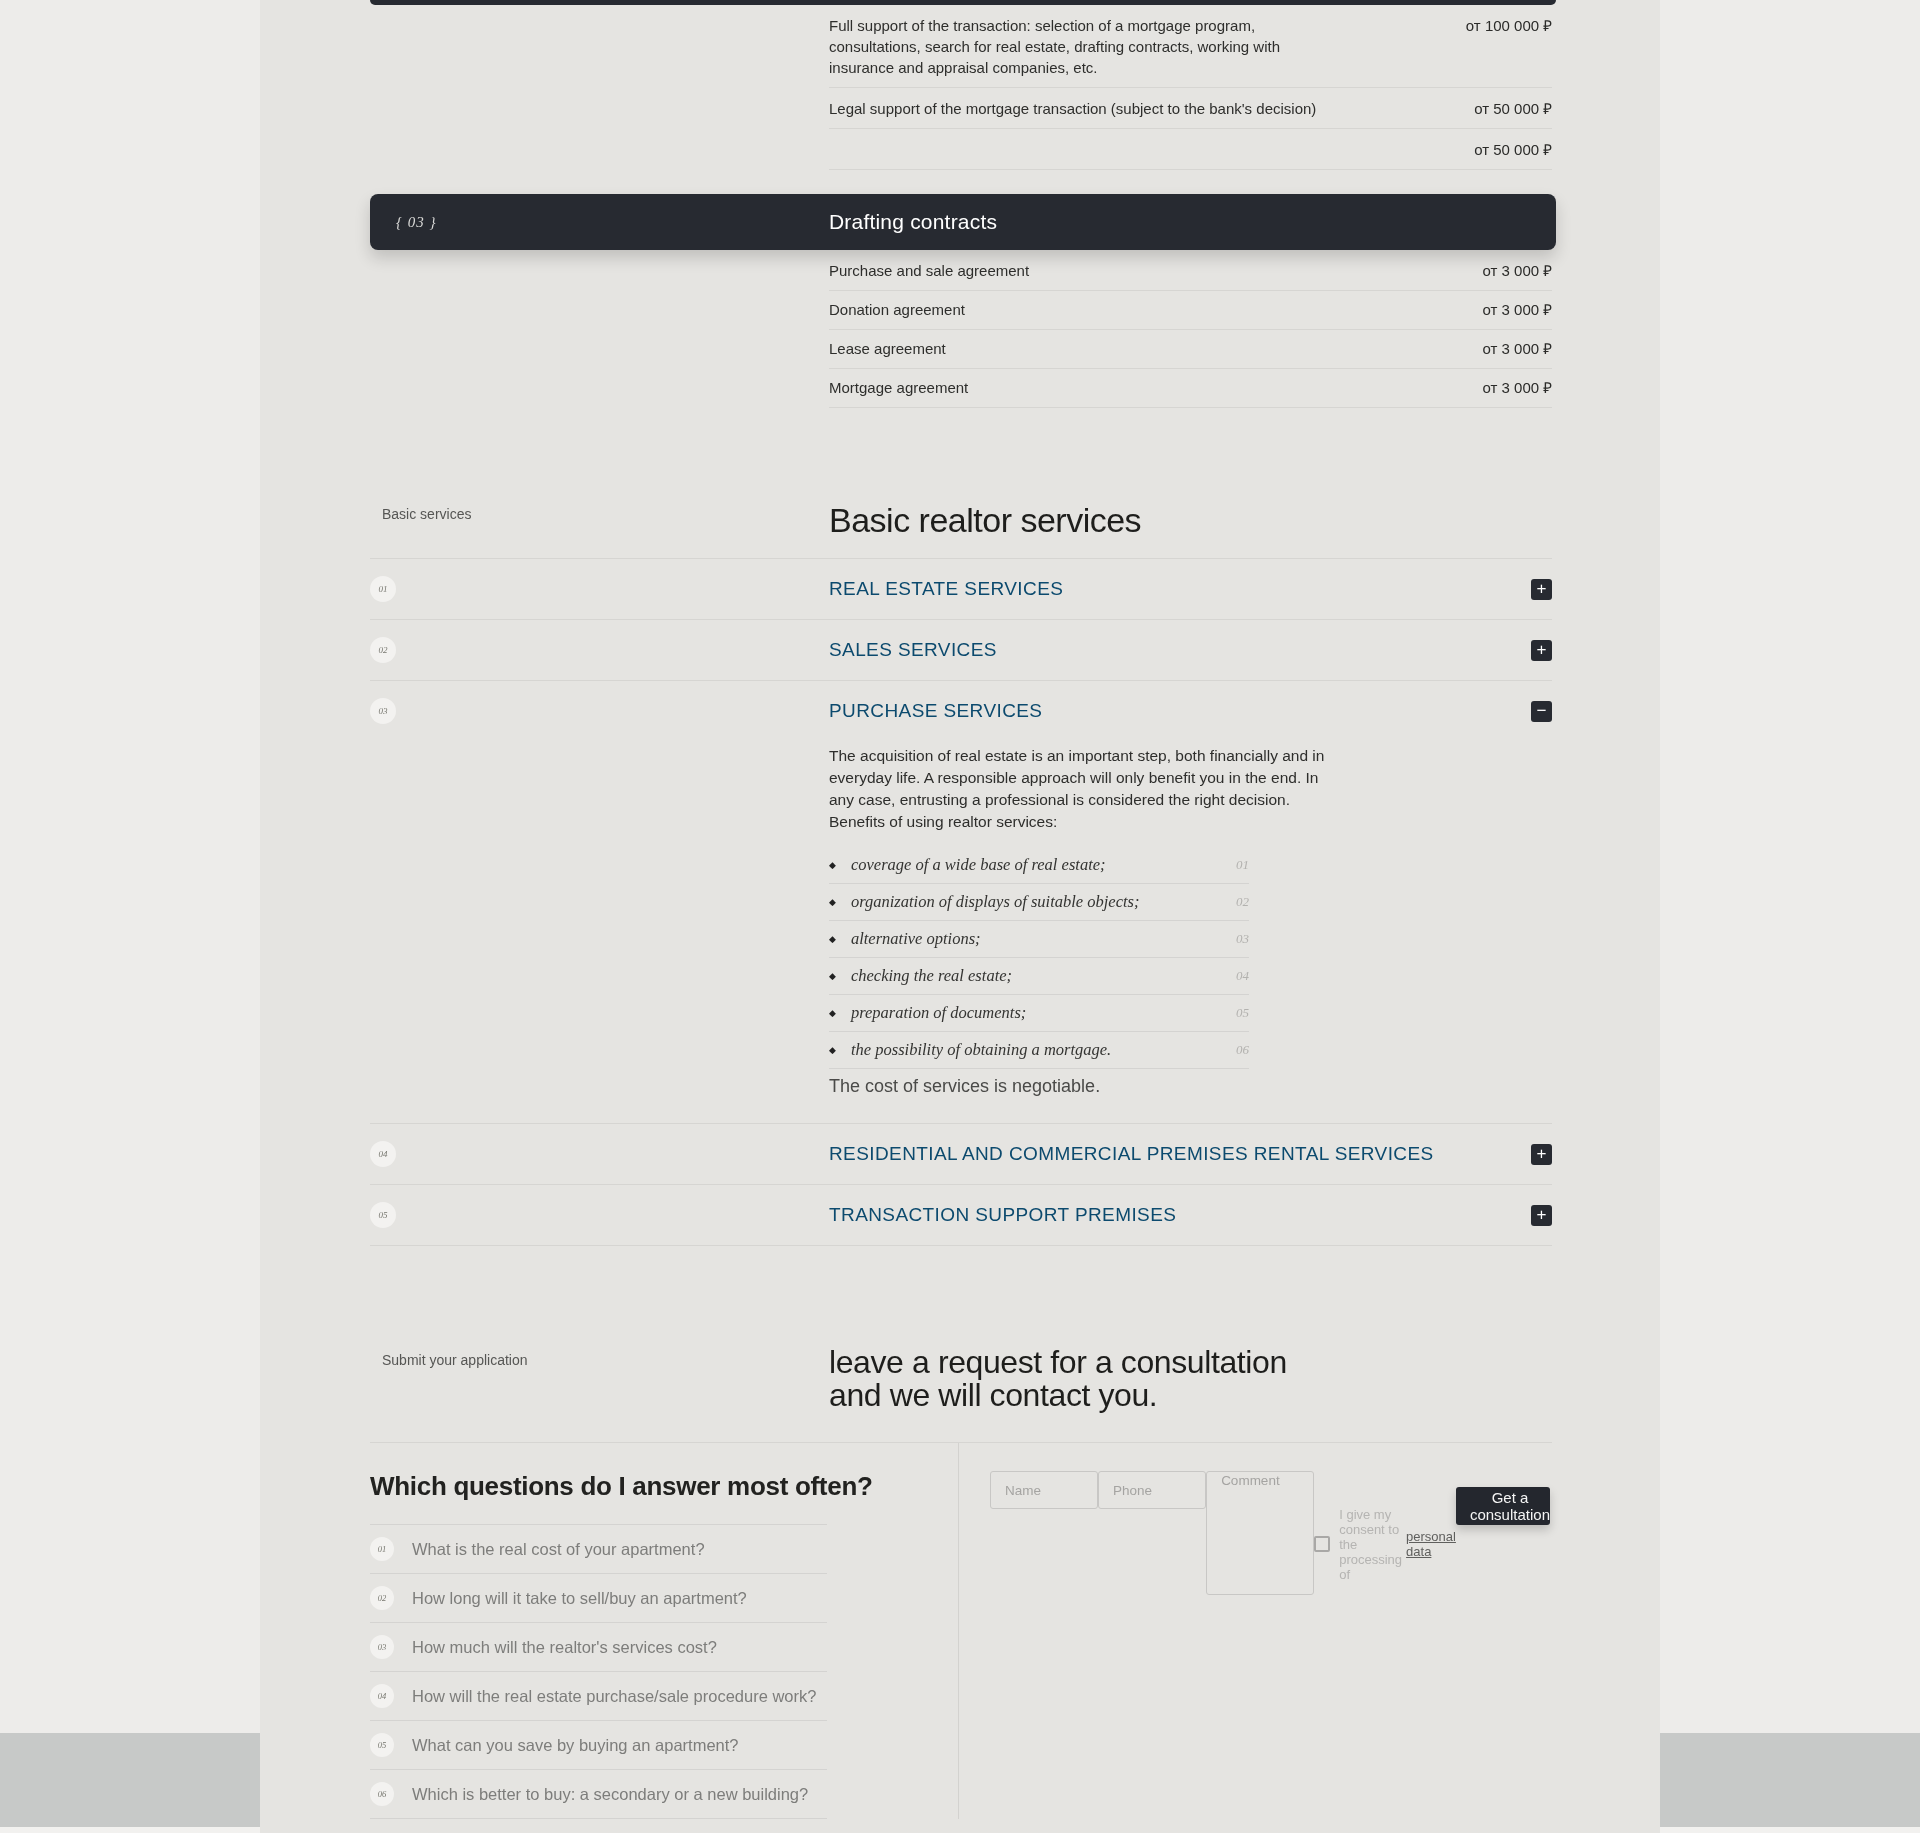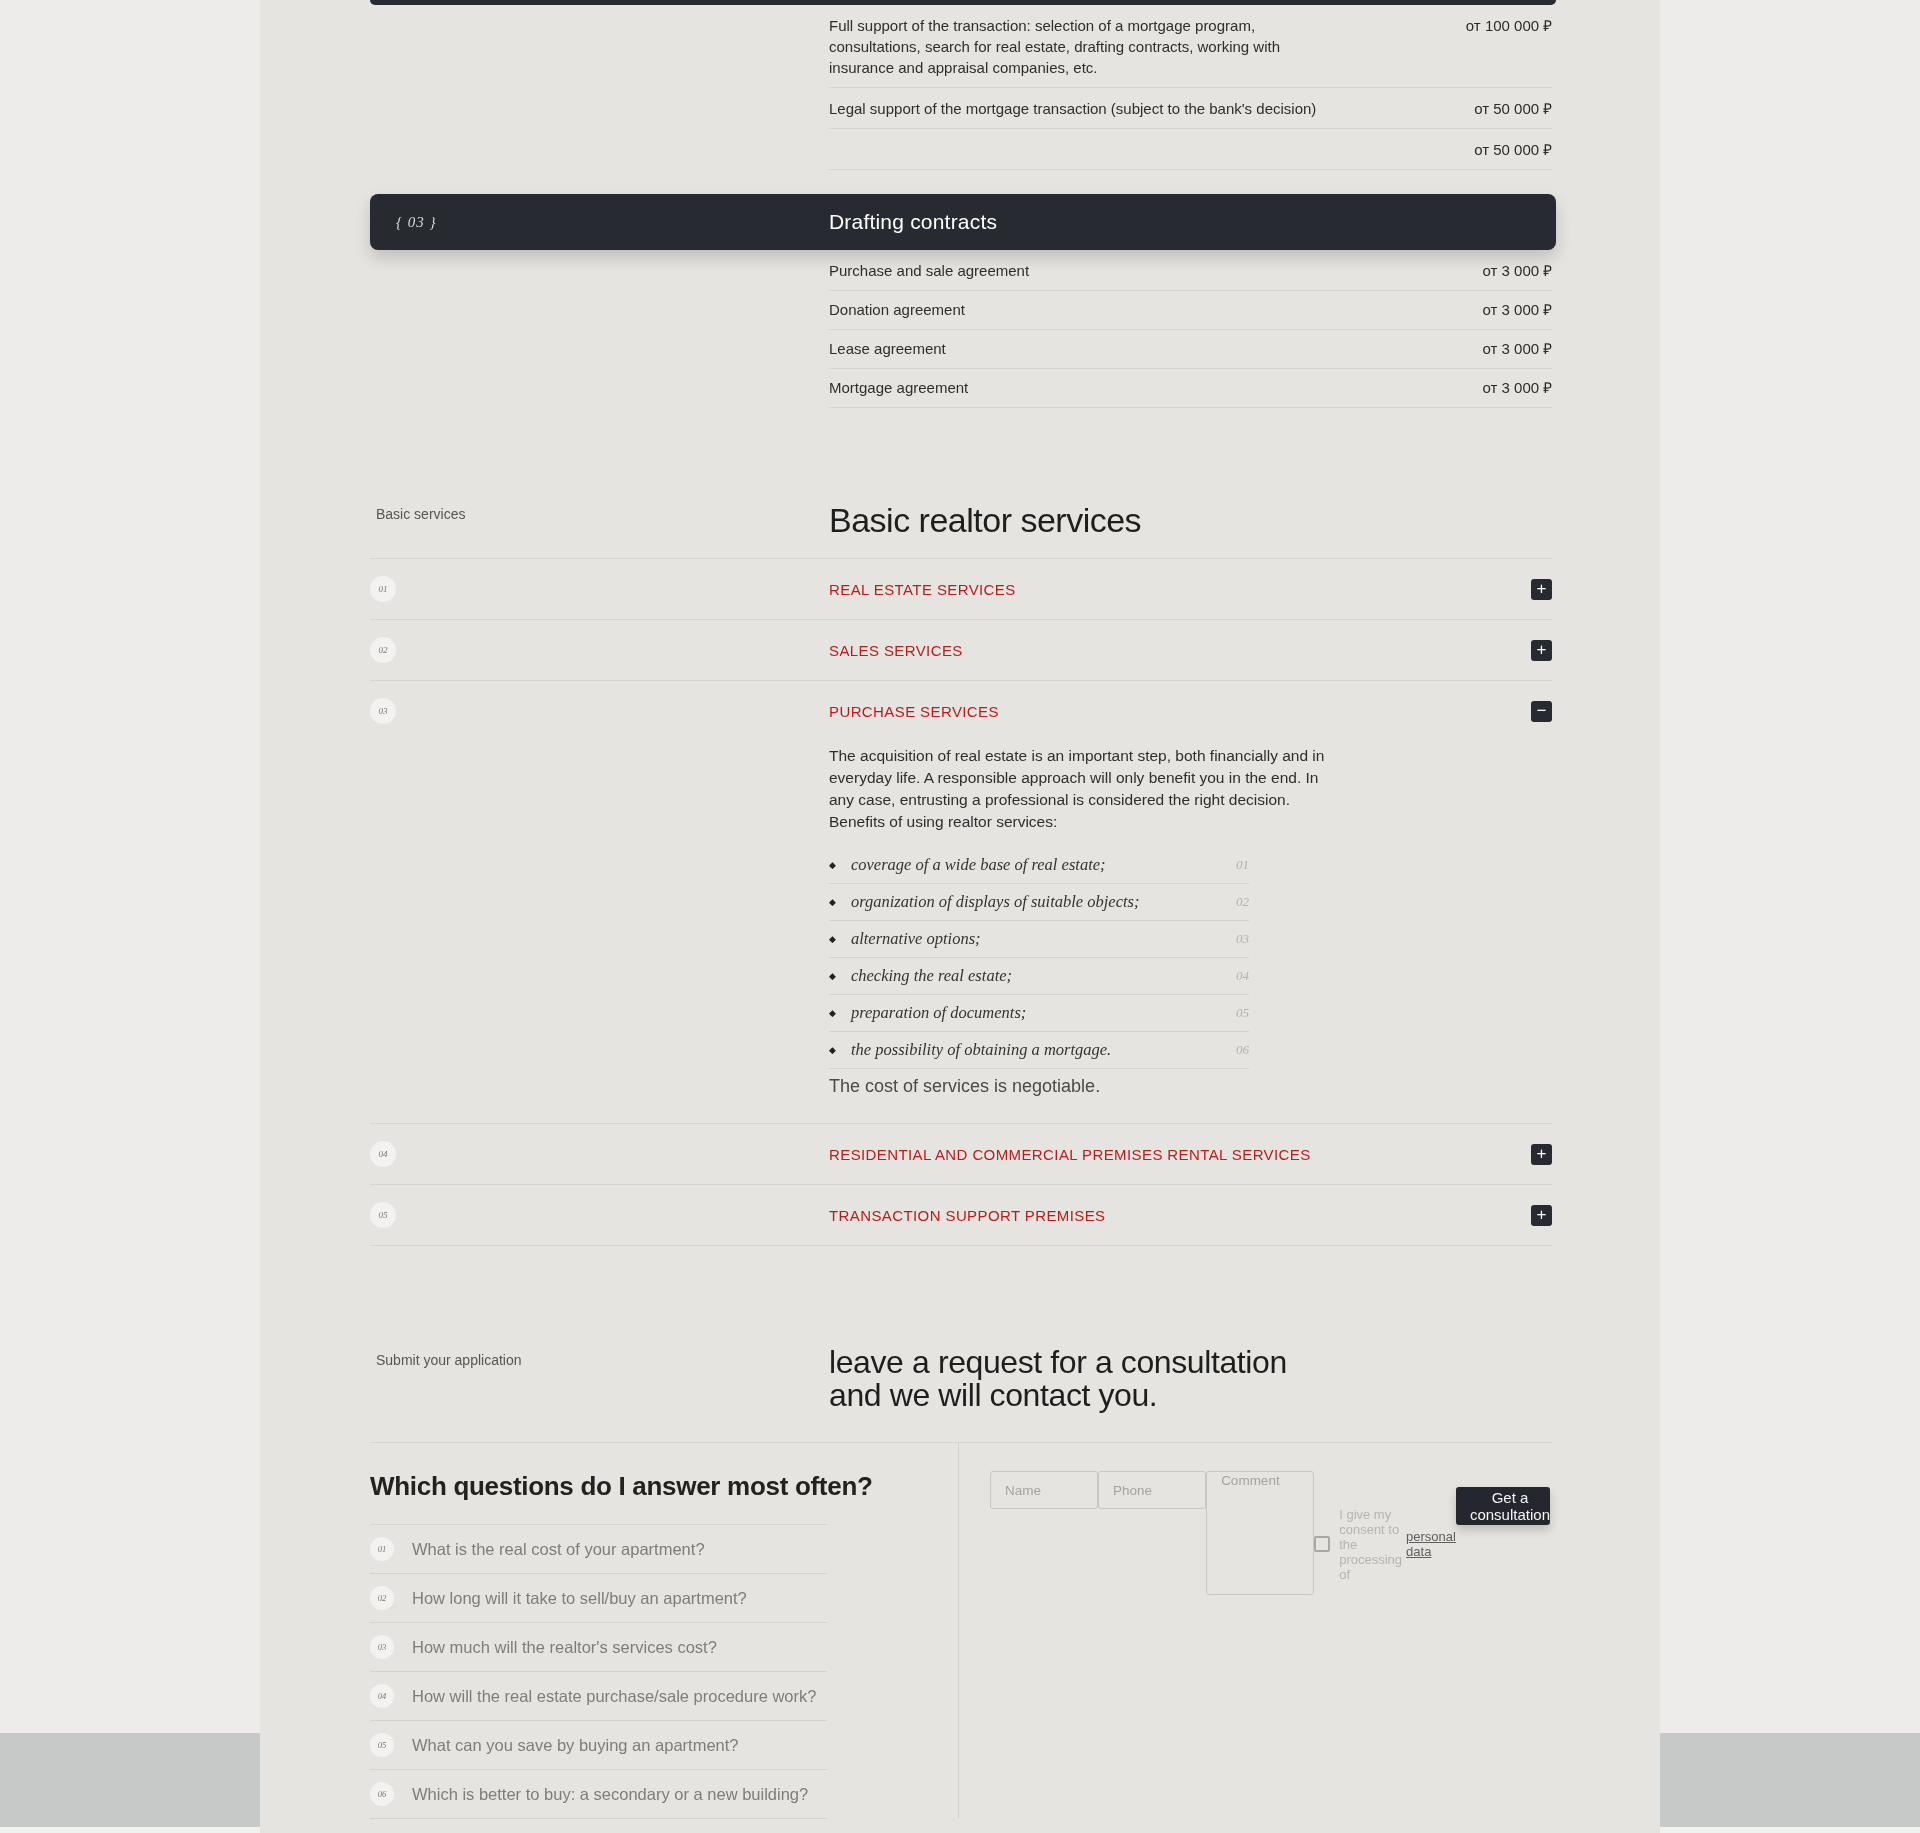--- a/index.html
+++ b/index.html
@@ -52,21 +52,21 @@
     color:#ffffff; font-size:21px; letter-spacing:0.2px;
   }
   .banner { position:relative; }
 
   .contract-rows { margin-left:569px; width:723px; margin-top:2px; }
   .contract-rows .price-row { padding:8px 0 9px; }
 
   
   .section-head { position:relative; margin-top:92px; }
   .side-label {
-    position:absolute; left:116px; top:6px;
+    position:absolute; left:122px; top:6px;
     font-size:14px; color:#56565:4; color:#565654;
   }
   .big-title {
     margin-left:569px; font-size:34px; font-weight:400;
     letter-spacing:-0.5px; color:#1e1e1c; line-height:40px;
   }
   .accordion {
     margin:18px 0 0 110px; width:1182px;
     border-top:1px solid #d6d5d2;
   }
@@ -74,22 +74,22 @@
   .acc-header {
     display:flex; align-items:center; height:60px; cursor:pointer; position:relative;
   }
   .badge {
     width:26px; height:26px; border-radius:50%;
     background:#f3f2f0; display:flex; align-items:center; justify-content:center;
     font-family:"Liberation Serif", serif; font-style:italic;
     font-size:9px; color:#77776f; flex:0 0 auto;
   }
   .acc-title {
-    margin-left:433px; font-size:15px; letter-spacing:0.4px;
-    color:#b91c1c; font-weight:400;
+    margin-left:433px; font-size:19px; letter-spacing:0.4px;
+    color:#0c4a6e; font-weight:400;
   }
   .toggle {
     margin-left:auto; width:21px; height:21px; border-radius:3px;
     background:#272a31; color:#ffffff;
     display:flex; align-items:center; justify-content:center;
     font-size:17px; line-height:1;
   }
   .toggle.plus::before { content:"+"; margin-top:-1px; }
   .toggle.minus::before { content:"\2212"; margin-top:-2px; }
 

